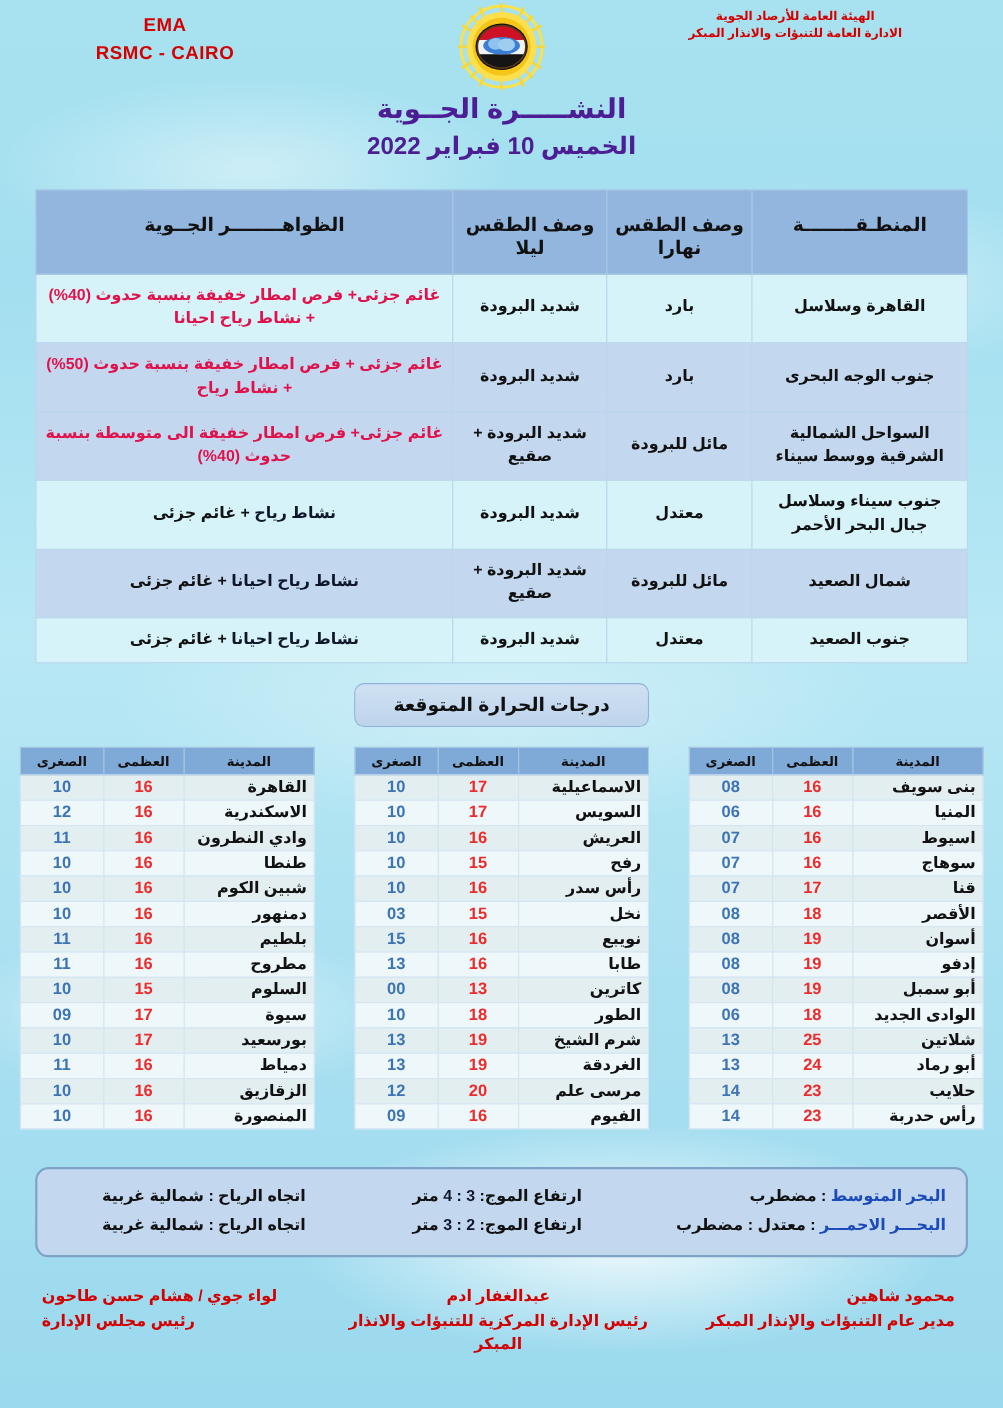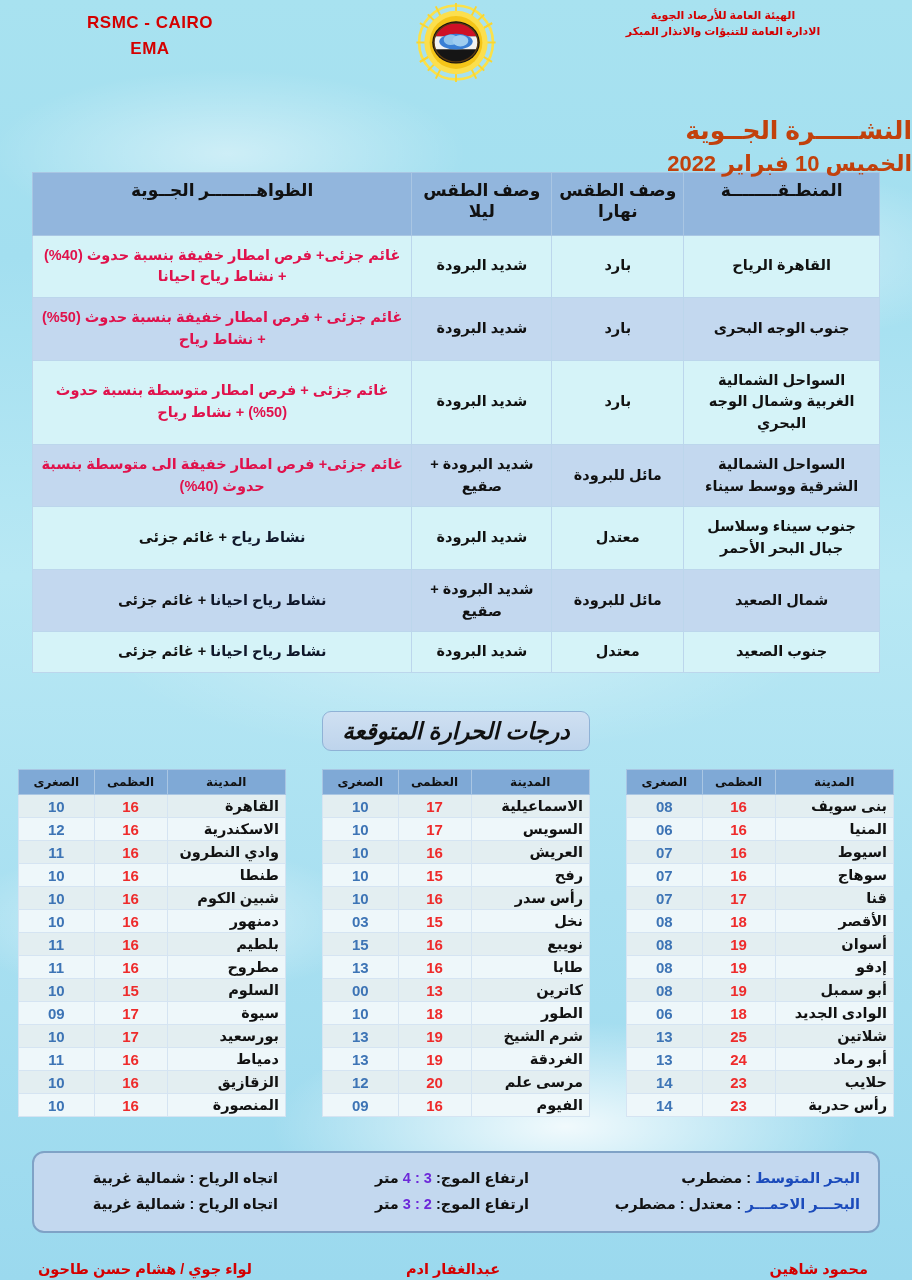--- a/index.html
+++ b/index.html
@@ -25,59 +25,59 @@
   .ema-block{
     position:absolute;top:10px;left:0;width:300px;text-align:center;
     color:#d40000;font-weight:bold;font-size:17px;line-height:1.5;
     direction:ltr;letter-spacing:.5px;
   }
   .logo{
     position:absolute;top:2px;left:50%;transform:translateX(-50%);
     width:92px;height:88px;
   }
   .bulletin-title{
-    position:absolute;top:84px;left:0;right:0;
-    color:#c2410c;font-weight:bold;margin-top:32px;
+    position:absolute;top:84px;left:0;right:0;text-align:center;
+    color:#4c1d95;font-weight:bold;
   }
   .bulletin-title .t1{font-size:25px;letter-spacing:1px;}
   .bulletin-title .t2{font-size:22px;margin-top:6px;}
 
   
   .wrap{padding:0 32px;}
   table.main{
     width:100%;border-collapse:collapse;
     border:1px solid #9fc0de;table-layout:fixed;
   }
   table.main th{
     background:#92b6dd;color:#111;font-weight:bold;
-    font-size:17px;padding:7px 6px 12px;vertical-align:top;
+    font-size:17px;padding:21px 6px 12px;vertical-align:top;
     border:1px solid #a9c6e3;line-height:1.25;
   }
   table.main td{
     border:1px solid #bcd6ec;padding:9px 8px;
     font-size:14.5px;font-weight:bold;color:#111;line-height:1.5;
     text-align:center;vertical-align:middle;
   }
   table.main tr.odd td{background:#d5f3f8;}
   table.main tr.even td{background:#c3d8ef;}
   .c-region{width:23%;}
   .c-day{width:15%;}
   .c-night{width:16%;}
   .c-phen{width:46%;}
   .phen{font-size:13.5px;color:#111;}
   .phen .r{color:#0f172a;}
   .phen-all{color:#e0124c;}
 
   
   .temps-title{
-    margin:38px auto 18px;width:266px;height:38px;
+    margin:18px auto 18px;width:266px;height:38px;
     background:linear-gradient(180deg,#cfe0f2 0%,#bed4ec 100%);
     border:1px solid #8fb2d6;border-radius:9px;
     display:flex;align-items:center;justify-content:center;
-    font-size:23px;font-weight:bold;color:#111;font-style:italic;
+    font-size:17px;font-weight:bold;color:#111;
   }
 
   
   .temps{display:flex;justify-content:space-between;padding:0 18px;gap:22px;}
   table.temp{
     border-collapse:collapse;width:268px;table-layout:fixed;
     border:1px solid #9fc0de;
   }
   table.temp th{
     background:#7fa9d6;color:#111;font-size:12px;font-weight:bold;
@@ -100,41 +100,41 @@
   .sea{
     margin:34px 32px 0;border:2px solid #7fa2c6;border-radius:12px;
     background:#c3d8ef;padding:12px 18px 14px;
   }
   .sea-row{display:flex;align-items:center;font-size:14.5px;font-weight:bold;padding:5px 0;}
   .sea-c1{width:34%;text-align:right;color:#111;}
   .sea-c2{width:33%;text-align:center;color:#111;}
   .sea-c3{width:33%;text-align:center;color:#111;}
   .sea-name{color:#1b4bbb;}
   .sea-val{color:#111;margin-top:15px;}
-  .num{color:#6d28d9;text-align:center;}
+  .num{color:#0f172a;text-align:center;}
 
   
   .sigs{display:flex;margin:26px 34px 0;font-size:14.5px;font-weight:bold;color:#d40000;line-height:1.5;}
   .sig{flex:1;text-align:center;}
   .sig.right{text-align:right;padding-right:10px;}
   .sig.left{text-align:left;padding-left:4px;}
 </style>
 </head>
 <body>
 
 <div class="hdr">
 
   <div class="org-block">
     <div>الهيئة العامة للأرصاد الجوية</div>
     <div>الادارة العامة للتنبؤات والانذار المبكر</div>
   </div>
 
   <div class="ema-block">
+    <div>EMA</div>
     <div>RSMC - CAIRO</div>
-    <div>EMA</div>
   </div>
 
   <div class="logo">
     <svg viewBox="0 0 100 100" width="92" height="88" aria-hidden="true">
       <g>
         <circle cx="50" cy="46" r="42" fill="none" stroke="#fbe14a" stroke-width="3"></circle>
         <g stroke="#f9d633" stroke-width="2.2">
 
           <line x1="50" y1="1" x2="50" y2="14"></line>
             <line x1="50" y1="78" x2="50" y2="91"></line>
@@ -191,36 +191,30 @@
         </th>
         <th class="c-night">
           <div>وصف الطقس</div>
           <div>ليلا</div>
         </th>
         <th class="c-phen">الظواهــــــــر الجــوية</th>
       </tr>
     </thead>
     <tbody id="main-body">
         <tr class="odd">
-          <td>القاهرة الرياح</td>
+          <td>القاهرة وسلاسل</td>
           <td>بارد</td>
           <td>شديد البرودة</td>
           <td class="phen"><span class="phen-all">غائم جزئى+ فرص امطار خفيفة بنسبة حدوث (40%) + نشاط رياح احيانا</span></td>
         </tr>
         <tr class="even">
           <td>جنوب الوجه البحرى</td>
           <td>بارد</td>
           <td>شديد البرودة</td>
           <td class="phen"><span class="phen-all">غائم جزئى + فرص امطار خفيفة بنسبة حدوث (50%) + نشاط رياح</span></td>
-        </tr>
-        <tr class="odd">
-          <td>السواحل الشمالية الغربية وشمال الوجه البحري</td>
-          <td>بارد</td>
-          <td>شديد البرودة</td>
-          <td class="phen"><span class="phen-all">غائم جزئى + فرص امطار متوسطة بنسبة حدوث (50%) + نشاط رياح</span></td>
         </tr>
         <tr class="even">
           <td>السواحل الشمالية الشرقية ووسط سيناء</td>
           <td>مائل للبرودة</td>
           <td>شديد البرودة + صقيع</td>
           <td class="phen"><span class="phen-all">غائم جزئى+ فرص امطار خفيفة الى متوسطة بنسبة حدوث (40%)</span></td>
         </tr>
         <tr class="odd">
           <td>جنوب سيناء وسلاسل جبال البحر الأحمر</td>
           <td>معتدل</td>

